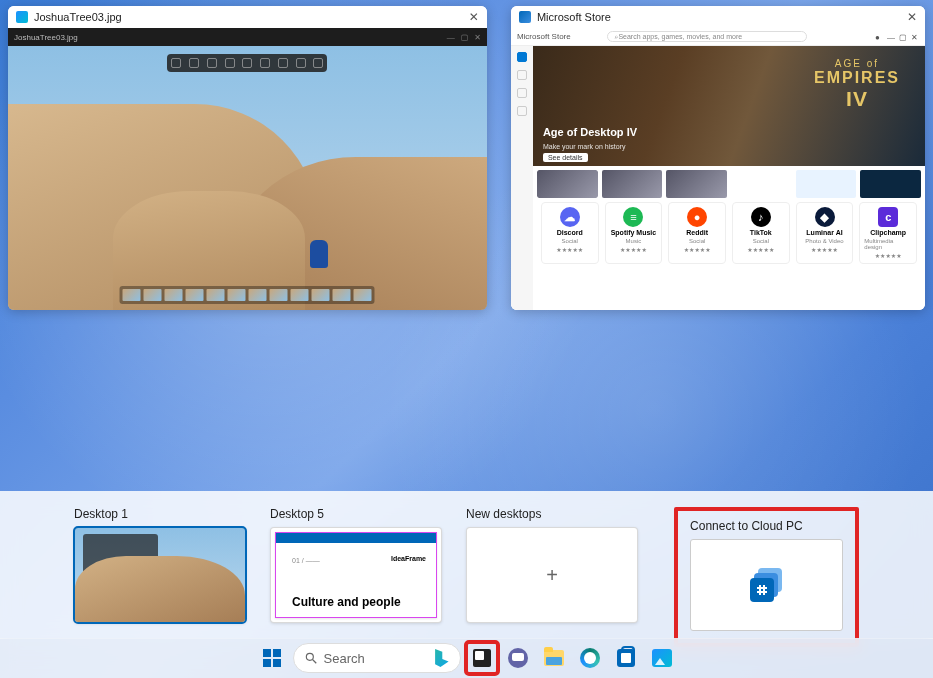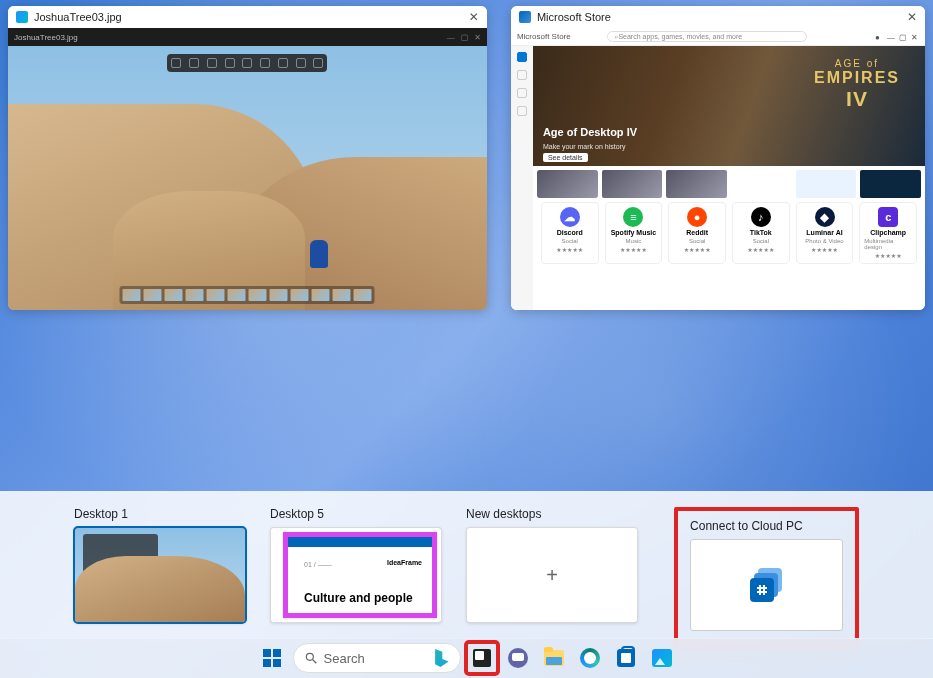--- a/index.html
+++ b/index.html
@@ -81,21 +81,21 @@
 .desktops-strip { position:absolute; left:0; right:0; top:491px; height:148px; background:rgba(255,255,255,0.85); backdrop-filter:blur(10px); display:flex; gap:24px; padding:16px 74px; }
 .desk-col{ width:186px; display:flex; flex-direction:column; gap:6px;}
 .desk-label{font-size:12px; color:#222;}
 .desk-thumb{height:106px; border:1px solid rgba(0,0,0,.15); border-radius:4px; background:#fff; box-shadow:0 1px 3px rgba(0,0,0,.12); position:relative; overflow:hidden;}
 .desk-thumb.active{outline:2px solid #0067b8; outline-offset:-1px;}
 .desk-thumb.new{display:flex;align-items:center;justify-content:center; color:#666; font-size:20px; font-weight:300;}
 .desk-thumb.d1{background:linear-gradient(#8ec0e4,#bcd8ee);}
 .desk-thumb.d1::after{content:""; position:absolute; left:0; right:0; bottom:0; height:70%; background:linear-gradient(160deg,#d2b185,#a67e56); border-top-left-radius:30% 50%; border-top-right-radius:40% 60%;}
 .desk-thumb.d1::before{content:""; position:absolute; left:8px; top:6px; width:75px; height:50px; background:rgba(30,30,30,.7); border-radius:3px;}
 .desk-thumb.d2{padding:6px;}
-.docwin{position:absolute; inset:4px; background:#fff; border:5px solid #d946ef; box-shadow:0 1px 2px rgba(0,0,0,.1);margin-left:8px;}
+.docwin{position:absolute; inset:4px; background:#fff; border:1px solid #d946ef; box-shadow:0 1px 2px rgba(0,0,0,.1);}
 .docwin .ribbon{height:10px; background:#0067b8;}
 .doctext{position:absolute; left:16px; bottom:8px; font-size:12px; font-weight:700; line-height:1.05;}
 .docfile{position:absolute; right:10px; top:22px; font-size:7px; font-weight:600;}
 .docdots{position:absolute; left:16px; top:24px; font-size:7px; color:#888;}
 
 .cloud-col{margin-left:12px;}
 .cloud-highlight{border:4px solid #e02424; padding:0; border-radius:2px;}
 .cloud-inner{padding:8px 12px 12px;}
 .cloud-thumb{height:92px; border:1px solid #ccc; border-radius:3px; background:#fff; display:flex; align-items:center; justify-content:center; margin-top:6px;}
 .cloud-ico{width:34px;height:34px; position:relative;}

